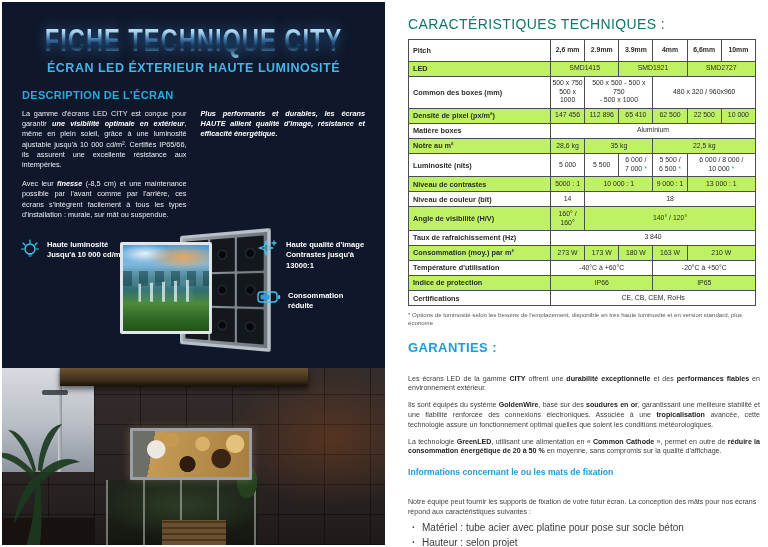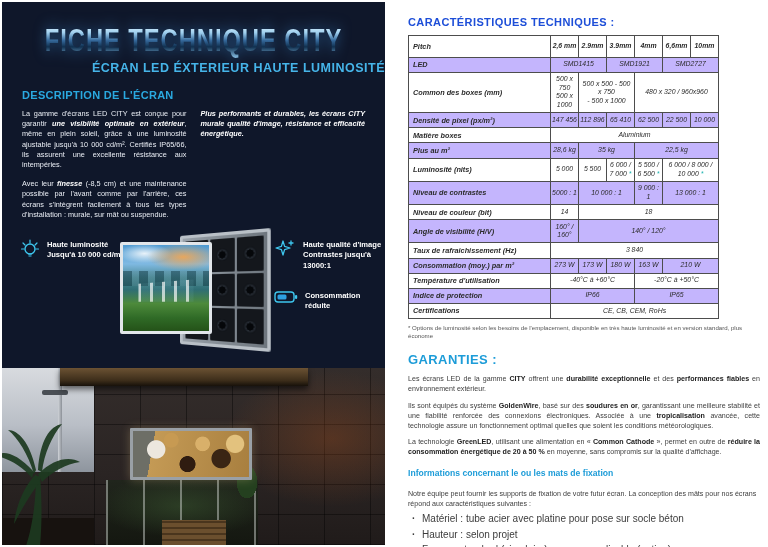--- a/index.html
+++ b/index.html
@@ -5,31 +5,31 @@
   *{margin:0;padding:0;box-sizing:border-box;}
   html,body{width:768px;height:547px;background:#fff;font-family:"Liberation Sans",sans-serif;overflow:hidden;}
   .canvas{position:relative;width:768px;height:547px;background:#fff;}
 
   
   .left-page{position:absolute;left:2px;top:2px;width:383px;height:543px;background:#0f172a;overflow:hidden;}
   .main-title{margin-top:24px;text-align:center;font-weight:bold;font-size:25px;letter-spacing:1px;
     background:linear-gradient(180deg,#eaf7ff 0%,#9fd0ef 28%,#35689a 50%,#10304f 68%,#8cc3e8 100%);
     -webkit-background-clip:text;background-clip:text;color:transparent;
     transform:scale(.95,1.22);transform-origin:center;filter:drop-shadow(0 0 6px rgba(70,170,255,.5));}
-  .subtitle{margin-top:6px;text-align:right;font-weight:bold;font-size:12.5px;color:#46b5e9;letter-spacing:.5px;}
+  .subtitle{margin-top:6px;text-align:center;font-weight:bold;font-size:12.5px;color:#46b5e9;letter-spacing:.5px;}
   .desc-heading{margin:14px 3px 0 20px;font-weight:bold;font-size:11px;color:#2aa9e0;letter-spacing:.3px;}
   .desc-cols{display:flex;gap:14px;margin:8px 20px 0 20px;}
   .desc-col{flex:1;font-size:7.3px;line-height:1.4;color:#e9edf4;text-align:justify;}
   .desc-col p{margin-bottom:9px;}
   .desc-col b{color:#ffffff;font-style:italic;}
 
   
   .feat-band{position:absolute;left:0;top:228px;width:428px;height:135px;}
   .feat-col-left{position:absolute;left:18px;top:8px;width:110px;}
-  .feat-col-right{position:absolute;left:272px;top:8px;width:122px;}
+  .feat-col-right{position:absolute;left:255px;top:8px;width:122px;}
   .feat{display:flex;align-items:flex-start;gap:7px;margin-bottom:18px;}
   .feat .txt{font-size:7.6px;font-weight:bold;color:#fff;line-height:1.35;padding-top:2px;}
   .feat svg{flex:0 0 auto;}
 
   
   .panels{position:absolute;left:118px;top:0px;width:150px;height:130px;}
   .panel-back{position:absolute;left:60px;top:6px;width:88px;height:108px;
     transform:perspective(300px) rotateY(-26deg);transform-origin:left center;
     background:linear-gradient(90deg,#9aa2aa,#6e767e);border:3px solid #b9c0c7;border-radius:2px;
     display:grid;grid-template-columns:repeat(3,1fr);grid-template-rows:repeat(3,1fr);gap:2px;padding:3px;}
@@ -81,54 +81,54 @@
   .ph-bench{position:absolute;left:160px;top:152px;width:64px;height:25px;
     background:repeating-linear-gradient(0deg,#6b4f2e 0 4px,#4a351d 4px 6px);}
   .ph-plant2{position:absolute;left:228px;top:96px;width:34px;height:60px;
     background:radial-gradient(ellipse 50% 45% at 50% 30%,#24401f 0 60%,transparent 61%);}
   .ph-palm{position:absolute;left:-6px;top:44px;}
   .ph-terrace{position:absolute;left:0;top:150px;width:92px;height:27px;background:#17120f;}
 
   
   .right-page{position:absolute;left:388px;top:0;width:380px;height:547px;background:#fff;}
   .rp-inner{padding:16px 12px 0 20px;}
-  .specs-heading{font-size:11px;font-weight:bold;color:#1d4ed8;letter-spacing:.4px;margin-bottom:7px;}
-  table.specs{border-collapse:collapse;width:311px;font-size:6.9px;color:#2b2b2b;table-layout:fixed;font-style:italic;}
+  .specs-heading{font-size:14px;font-weight:normal;color:#0f766e;letter-spacing:.4px;margin-bottom:7px;}
+  table.specs{border-collapse:collapse;width:348px;font-size:6.9px;color:#2b2b2b;table-layout:fixed;}
   table.specs th,table.specs td{border:1px solid #4d4d4d;padding:2.5px 1px;text-align:center;line-height:1.25;}
   table.specs th{width:142px;text-align:left;padding-left:4px;font-size:7.3px;}
-  tr.stripe th,tr.stripe td{background:#c4b5fd;}
+  tr.stripe th,tr.stripe td{background:#bef264;}
   tr.bold-row td{font-weight:bold;padding:6px 1px;}
   td.thick{border-right:2px solid #0a0a0a;}
   .ast{color:#1fb3b0;}
   .footnote{font-size:6.1px;color:#555;margin-top:5px;width:350px;line-height:1.35;}
-  .warr-heading{font-size:13px;font-weight:bold;color:#1d9cd8;letter-spacing:.4px;margin-top:12px;margin-bottom:8px;}
+  .warr-heading{font-size:13px;font-weight:bold;color:#1d9cd8;letter-spacing:.4px;margin-top:12px;margin-bottom:20px;}
   .warr-p{font-size:7.1px;color:#3d3d3d;line-height:1.38;text-align:justify;width:352px;margin-bottom:7px;}
   .warr-p b{color:#222;}
-  .mats-heading{font-size:8.6px;font-weight:bold;color:#1d9cd8;margin-top:10px;margin-bottom:12px;}
+  .mats-heading{font-size:8.6px;font-weight:bold;color:#1d9cd8;margin-top:10px;margin-bottom:21px;}
   .mats-intro{font-size:7.1px;color:#3d3d3d;line-height:1.38;width:352px;}
   ul.mats-list{list-style:none;margin-top:2px;}
   ul.mats-list li{font-size:10px;color:#3d3d3d;line-height:1.55;padding-left:14px;position:relative;}
   ul.mats-list li::before{content:"·";position:absolute;left:4px;font-weight:bold;}
 </style>
 </head>
 <body>
 
 <div class="canvas">
 
   <div class="left-page">
     <div class="main-title">FICHE TECHNIQUE CITY</div>
     <div class="subtitle">ÉCRAN LED ÉXTERIEUR HAUTE LUMINOSITÉ</div>
     <div class="desc-heading">DESCRIPTION DE L'ÉCRAN</div>
     <div class="desc-cols">
       <div class="desc-col">
         <p>La gamme d'écrans LED CITY est conçue pour garantir <b>une visibilité optimale en extérieur</b>, même en plein soleil, grâce à une luminosité ajustable jusqu'à 10 000 cd/m². Certifiés IP65/66, ils assurent une excellente résistance aux intempéries.</p>
         <p>Avec leur <b>finesse</b> (-8,5 cm) et une maintenance possible par l'avant comme par l'arrière, ces écrans s'intègrent facilement à tous les types d'installation : murale, sur mât ou suspendue.</p>
       </div>
       <div class="desc-col">
-        <p><b>Plus performants et durables, les écrans CITY murale qualité d'image, résistance et efficacité énergétique.</b></p>
+        <p><b>Plus performants et durables, les écrans HAUTE allient qualité d'image, résistance et efficacité énergétique.</b></p>
       </div>
     </div>
 
     <div class="feat-band">
       <div class="feat-col-left">
         <div class="feat">
           <span>
             <svg width="20" height="22" viewBox="0 0 20 22">
               <circle cx="10" cy="11" r="5" fill="none" stroke="#3ec6ee" stroke-width="1.4"></circle>
               <path d="M8 16 h4 M8.5 18 h3" stroke="#3ec6ee" stroke-width="1.2"></path>
@@ -250,21 +250,21 @@
               <td class="thick">65 410</td>
               <td>62 500</td>
               <td>22 500</td>
               <td>10 000</td>
             </tr>
             <tr class="">
               <th>Matière boxes</th>
               <td colspan="6">Aluminium</td>
             </tr>
             <tr class="stripe ">
-              <th>Plus au m²</th>
+              <th>Notre au m²</th>
               <td>28,6 kg</td>
               <td colspan="2" class="thick">35 kg</td>
               <td colspan="3">22,5 kg</td>
             </tr>
             <tr class="">
               <th>Luminosité (nits)</th>
               <td>5 000</td>
               <td>5 500</td>
               <td class="thick">6 000 /<br>7 000 <span class="ast">*</span></td>
               <td>5 500 /<br>6 500 <span class="ast">*</span></td>

